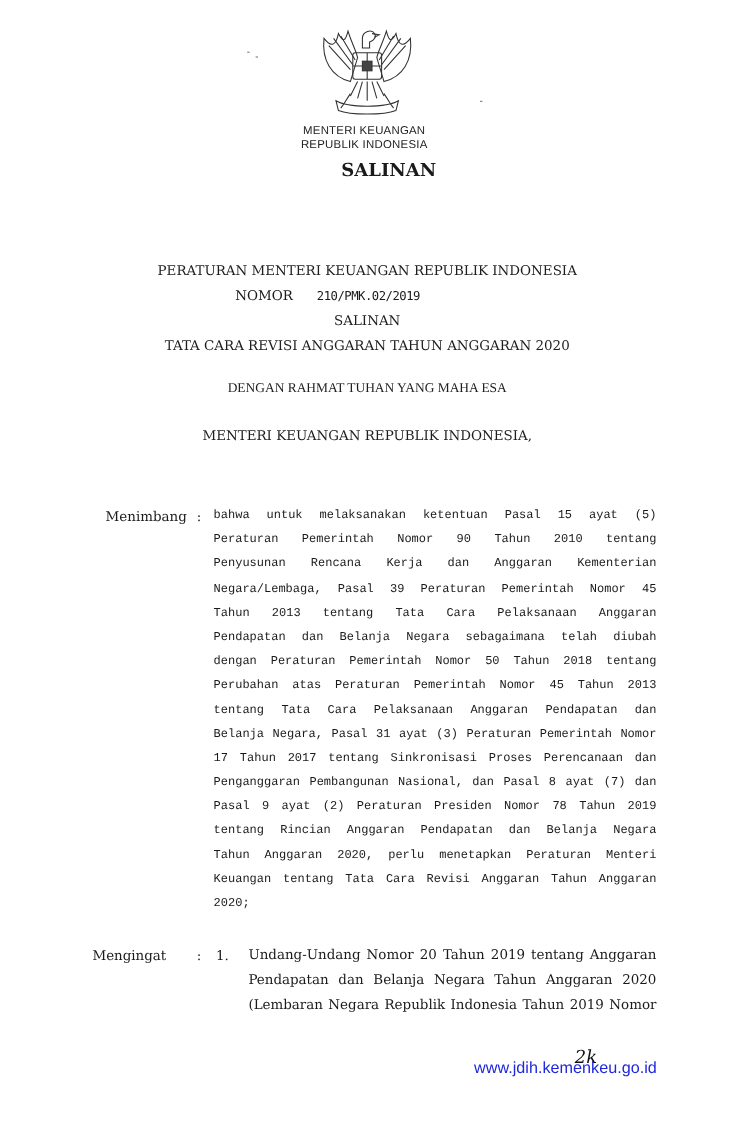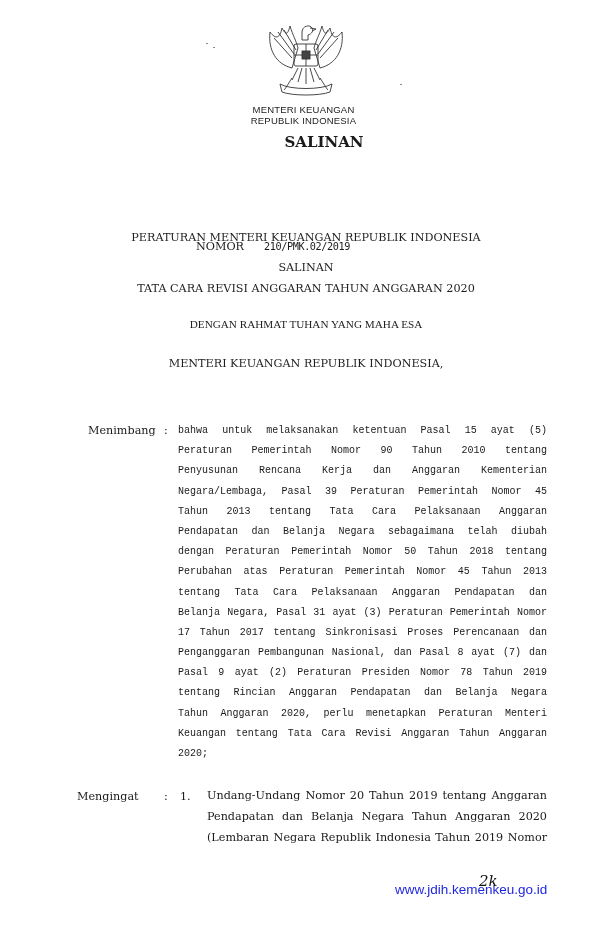--- a/index.html
+++ b/index.html
@@ -52,21 +52,21 @@
 </div>
 
 <div class="abs speck" style="left:206px;top:43px;"></div>
 <div class="abs speck" style="left:213px;top:47px;"></div>
 <div class="abs speck" style="left:400px;top:84px;"></div>
 
 <div class="abs hdr-line sans" style="top:104px;">MENTERI KEUANGAN</div>
 <div class="abs hdr-line sans" style="top:115px;">REPUBLIK INDONESIA</div>
 <div class="abs salinan serif">SALINAN</div>
 
-<div class="abs center serif" style="top:219px;margin-top:12px;">PERATURAN MENTERI KEUANGAN REPUBLIK INDONESIA</div>
+<div class="abs center serif" style="top:219px;">PERATURAN MENTERI KEUANGAN REPUBLIK INDONESIA</div>
 <div class="abs nomor serif">
   <span class="lbl">NOMOR</span><span class="val">210/PMK.02/2019</span>
 </div>
 <div class="abs center serif" style="top:261px;">SALINAN</div>
 <div class="abs center serif" style="top:282px;">TATA CARA REVISI ANGGARAN TAHUN ANGGARAN 2020</div>
 
 <div class="abs center serif" style="top:318px;font-family:Liberation Serif, serif;">DENGAN RAHMAT TUHAN YANG MAHA ESA</div>
 <div class="abs center serif" style="top:357px;">MENTERI KEUANGAN REPUBLIK INDONESIA,</div>
 
 <div class="abs label serif" style="left:88px;top:424px;">Menimbang</div>

